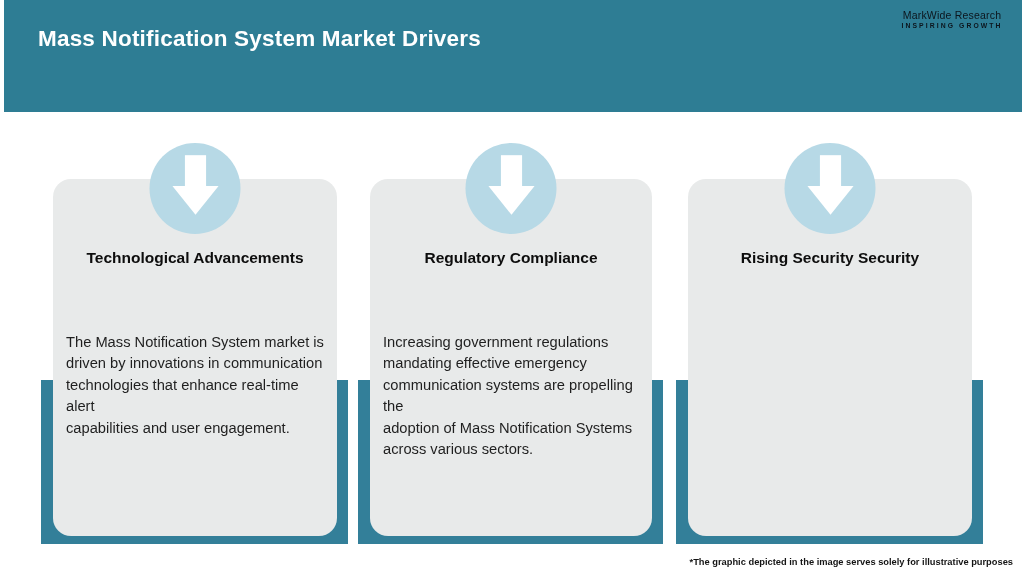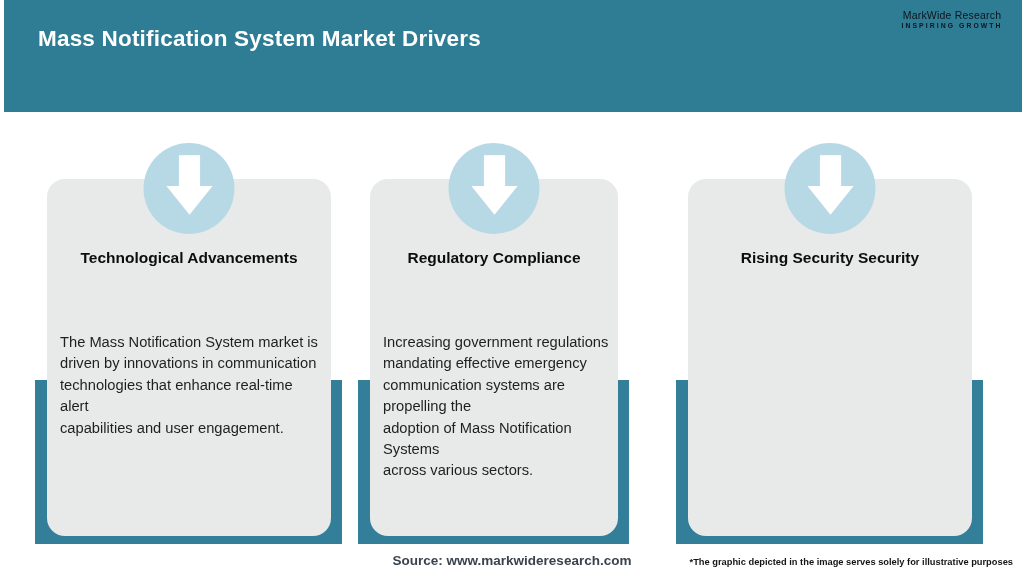--- a/index.html
+++ b/index.html
@@ -21,22 +21,22 @@
     color:var(--logo-ink,#0c151d);line-height:1;
   }
   .logo-mark{
     font-size:34px;font-weight:700;font-style:italic;
     letter-spacing:-4px;line-height:.95;
   }
   .logo-name{font-size:10.5px;font-weight:400;margin-top:2px;letter-spacing:.2px;}
   .logo-tagline{font-size:6.8px;font-weight:700;letter-spacing:2.1px;margin-top:2px;}
   
   .card-wrap{position:absolute;top:179px;height:357px;}
-  .c1{left:47px;width:284px;}
-  .c2{left:370px;width:248px;}
+  .c1{left:53px;width:284px;}
+  .c2{left:370px;width:282px;}
   .c3{left:688px;width:284px;}
   .band{
     position:absolute;left:-12px;top:201px;width:calc(100% + 23px);height:164px;
     background:var(--band-teal,#337f99);z-index:0;
   }
   .card{
     position:absolute;left:0;top:0;width:100%;height:100%;
     background:var(--card-gray,#e8eaea);border-radius:18px;z-index:1;
   }
   .icon-circle{
@@ -119,16 +119,15 @@
       <div class="card-title">Rising Security Security</div>
     </div>
     <div class="icon-circle">
       <svg width="50" height="60" viewBox="0 0 52 62" aria-hidden="true">
         <rect x="15" y="0" width="22" height="34" fill="#ffffff"></rect>
         <polygon points="2,32 50,32 26,62" fill="#ffffff"></polygon>
       </svg>
     </div>
   </section>
 
-  <div class="source">Source: www.markwideresearch.com</div>
   <div class="disclaimer">*The graphic depicted in the image serves solely for illustrative purposes</div>
 
 </div>
 
 </body></html>

